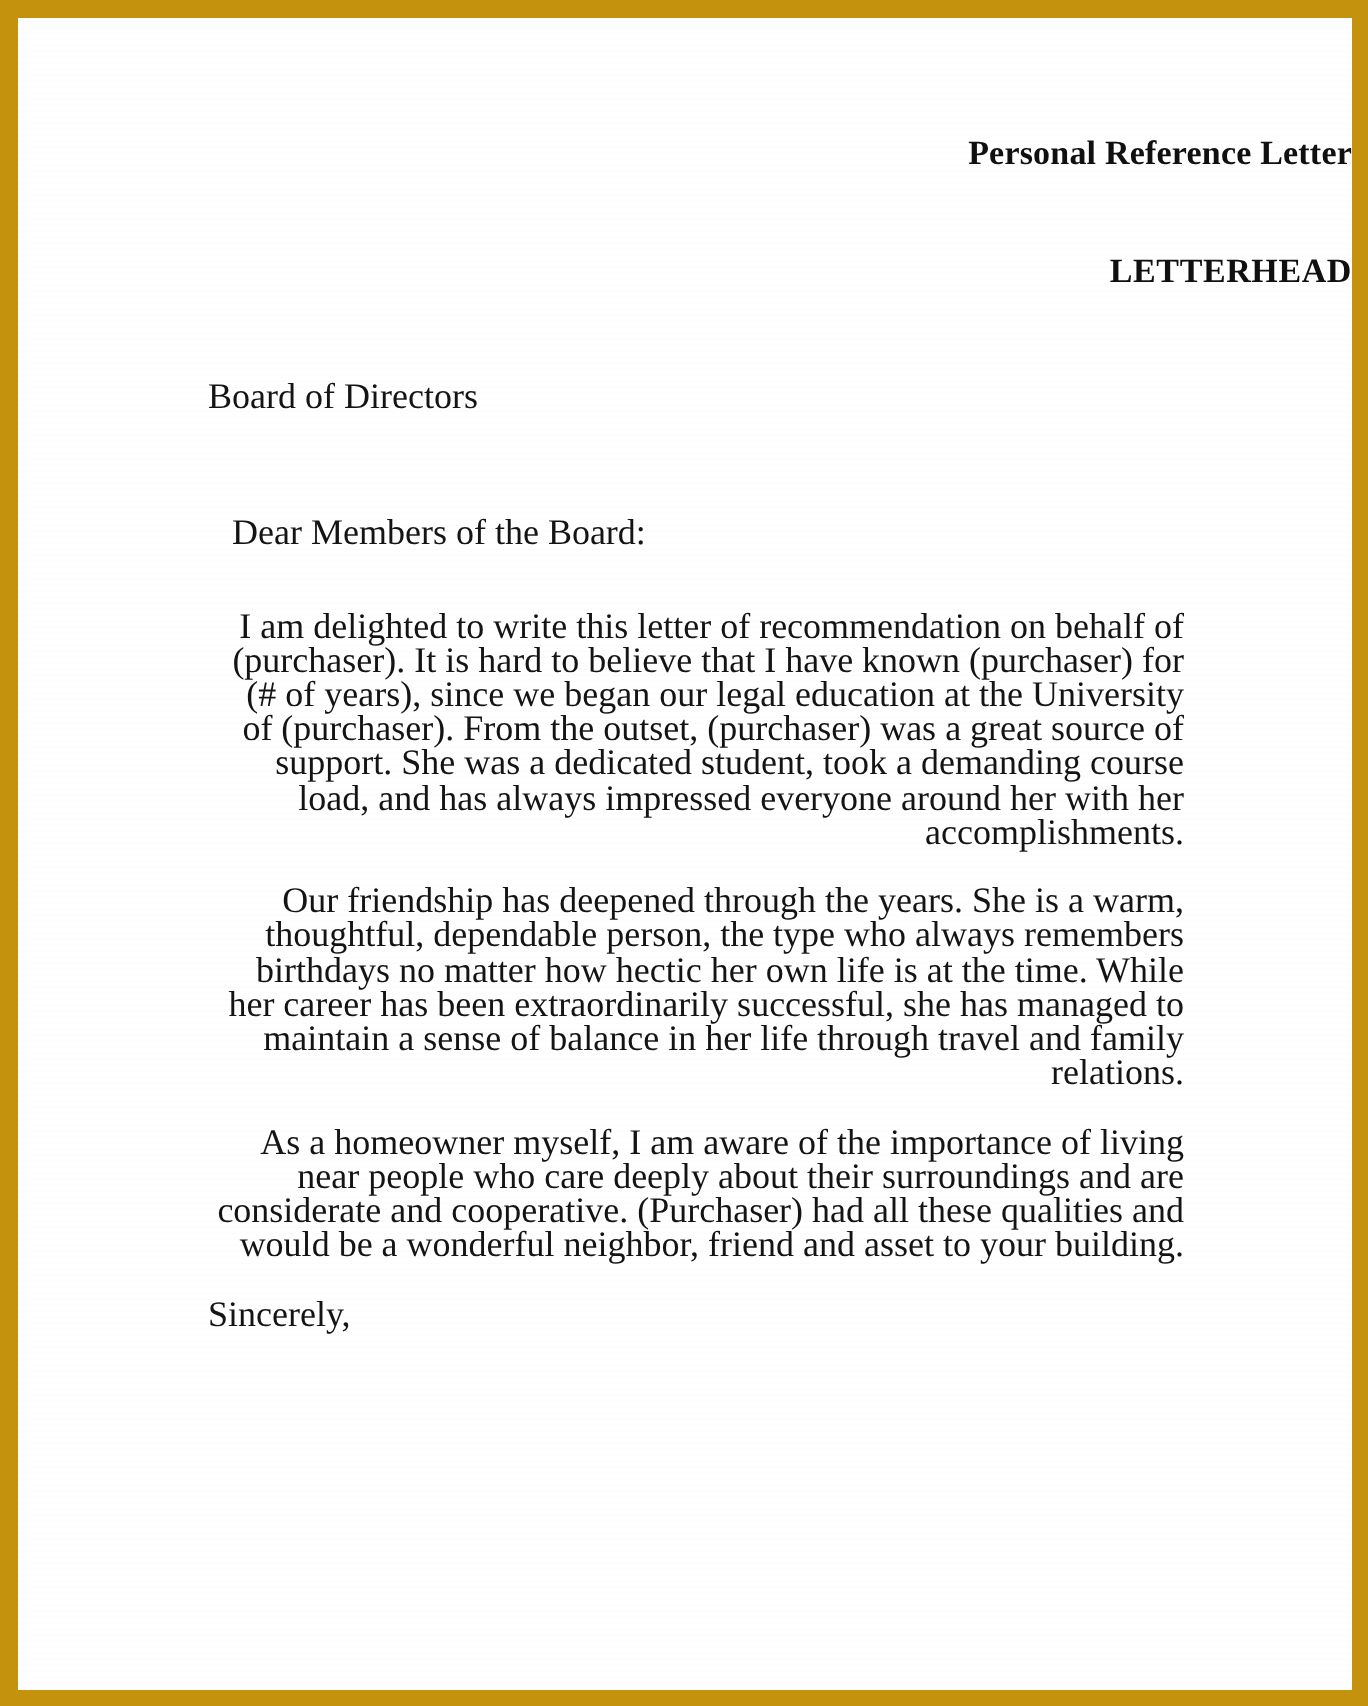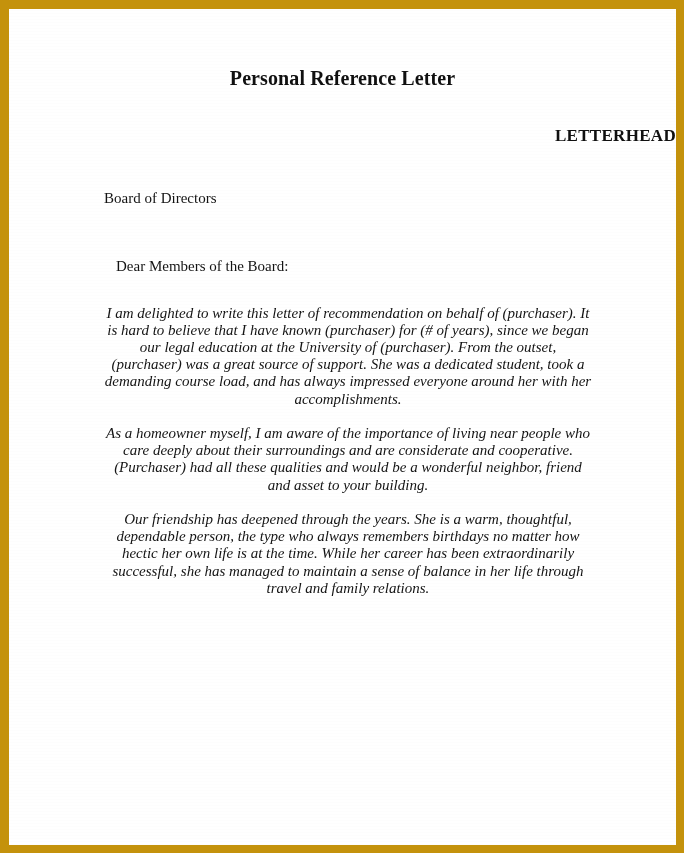--- a/index.html
+++ b/index.html
@@ -33,23 +33,23 @@
     inset: 0;
     background: #ffffff;
   }
 
   
   .doc-title {
     position: absolute;
     left: 0;
     right: 0;
     top: 58px;
-    text-align: center;
+    text-align: right;
     font-weight: bold;
-    font-size: 20px;
+    font-size: 17px;
     letter-spacing: 0.1px;
     color: #101010;
   }
 
   .doc-letterhead {
     position: absolute;
     left: 0;
     right: 0;
     top: 117px;
     text-align: right;
@@ -58,42 +58,41 @@
     letter-spacing: 0.3px;
     color: #101010;
   }
 
   
   .body-block {
     position: absolute;
     left: 95px;
     top: 181px;
     width: 488px;
-    font-size: 15px;
+    font-size: 18px;
     line-height: 17.2px;
     color: #141414;
   }
 
   .recipient {
     margin: 0;
   }
   .recipient div {
     white-space: pre;
   }
 
   .salutation {
     margin: 12px;
     padding-top: 39px;
   }
 
   .para {
     margin: 0;
     padding-top: 17.2px;
-    text-align: center;
-    font-style: italic;
+    text-align: right;
   }
 
   .closing {
     margin: 0;
     padding-top: 17.2px;
   }
 
   
   .grain {
     position: absolute;
@@ -120,23 +119,24 @@
     <div class="body-block">
 
       <div class="recipient">
         <div>Board of Directors</div>
       </div>
 
       <p class="salutation">Dear Members of the Board:</p>
 
       <p class="para">I am delighted to write this letter of recommendation on behalf of (purchaser).  It is hard to believe that I have known (purchaser) for (# of years), since we began our legal education at the University of (purchaser).  From the outset, (purchaser) was a great source of support.  She was a dedicated student, took a demanding course load, and has always impressed everyone around her with her accomplishments.</p>
 
+      <p class="para">Our friendship has deepened through the years.  She is a warm, thoughtful, dependable person, the type who always remembers birthdays no matter how hectic her own life is at the time.  While her career has been extraordinarily successful, she has managed to maintain a sense of balance in her life through travel and family relations.</p>
+
       <p class="para">As a homeowner myself, I am aware of the importance of living near people who care deeply about their surroundings and are considerate and cooperative.  (Purchaser) had all these qualities and would be a wonderful neighbor, friend and asset to your building.</p>
 
-      <p class="para">Our friendship has deepened through the years.  She is a warm, thoughtful, dependable person, the type who always remembers birthdays no matter how hectic her own life is at the time.  While her career has been extraordinarily successful, she has managed to maintain a sense of balance in her life through travel and family relations.</p>
 
-
+      <p class="closing">Sincerely,</p>
 
     </div>
 
     <div class="grain"></div>
   </div>
 </div>
 
 </body></html>

